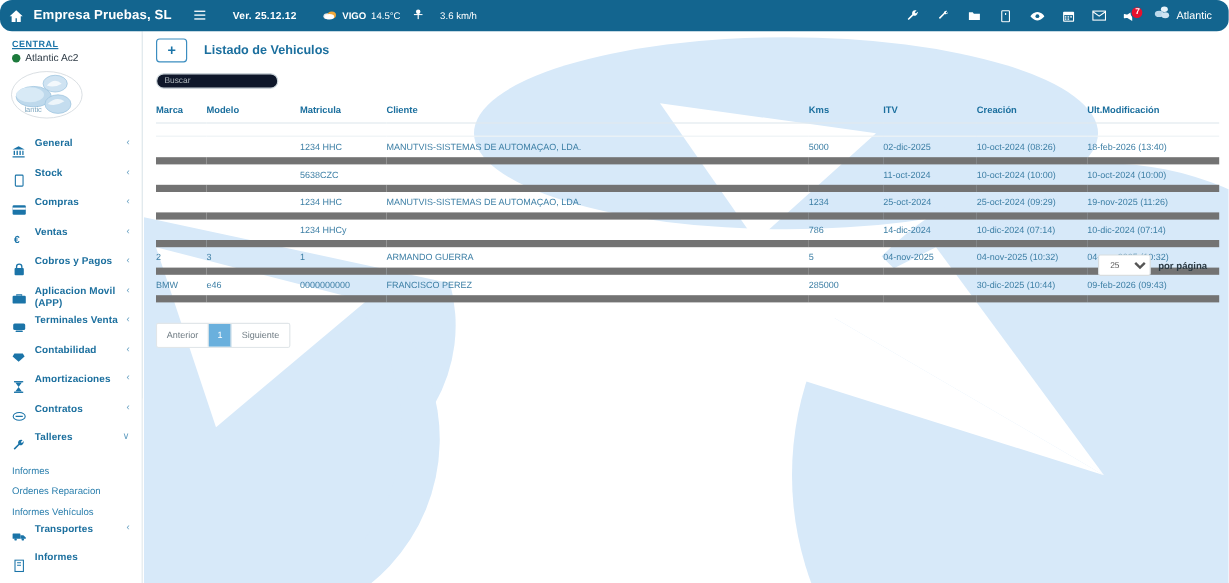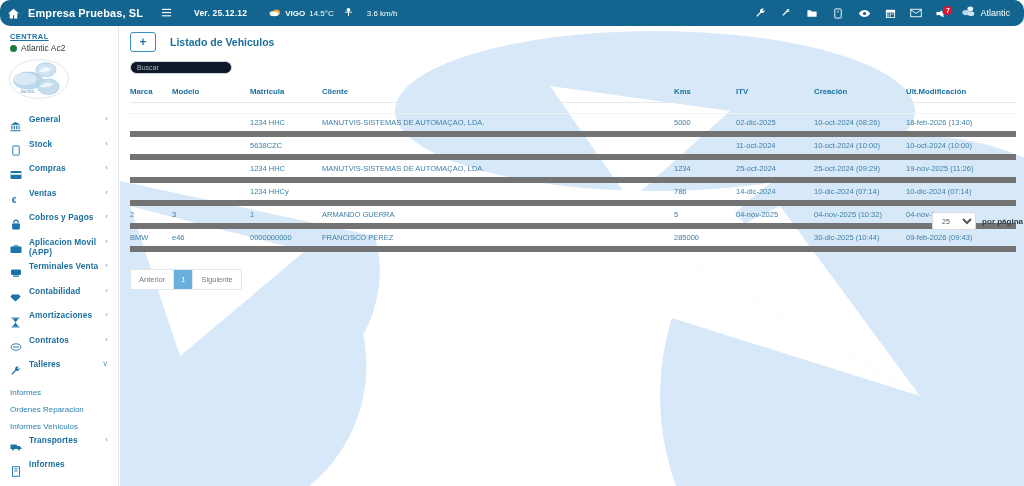--- a/index.html
+++ b/index.html
@@ -136,21 +136,21 @@
   }
   .pager { display: flex; border: 1px solid #e1e6e9; border-radius: 2px; overflow: hidden; background: #fff; }
   .pg-btn {
     font-size: 7.5px; color: #6f7b83; padding: 5px 8px; background: #fff;
     cursor: pointer; border-right: 1px solid #e1e6e9;
   }
   .pg-btn:last-child { border-right: none; }
   .pg-btn.current { background: #6ab0dd; color: #ffffff; padding: 5px 7px; }
 
   .perpage {
-    position: absolute; right: 1px; top: 186px; display: flex; align-items: center; gap: 6px; justify-content: space-between;
+    position: absolute; right: 18px; top: 186px; display: flex; align-items: center; gap: 6px; justify-content: space-between;
   }
   .perpage select {
     width: 44px; height: 18px; font-size: 7px; color: #555; border: 1px solid #d8dde0;
     border-radius: 2px; background: #fff; padding-left: 5px;
     font-family: "Liberation Sans", sans-serif;
   }
   .perpage-label { font-size: 8px; font-weight: 700; color: #2b3a44; }
 </style>
 </head>
 <body>

